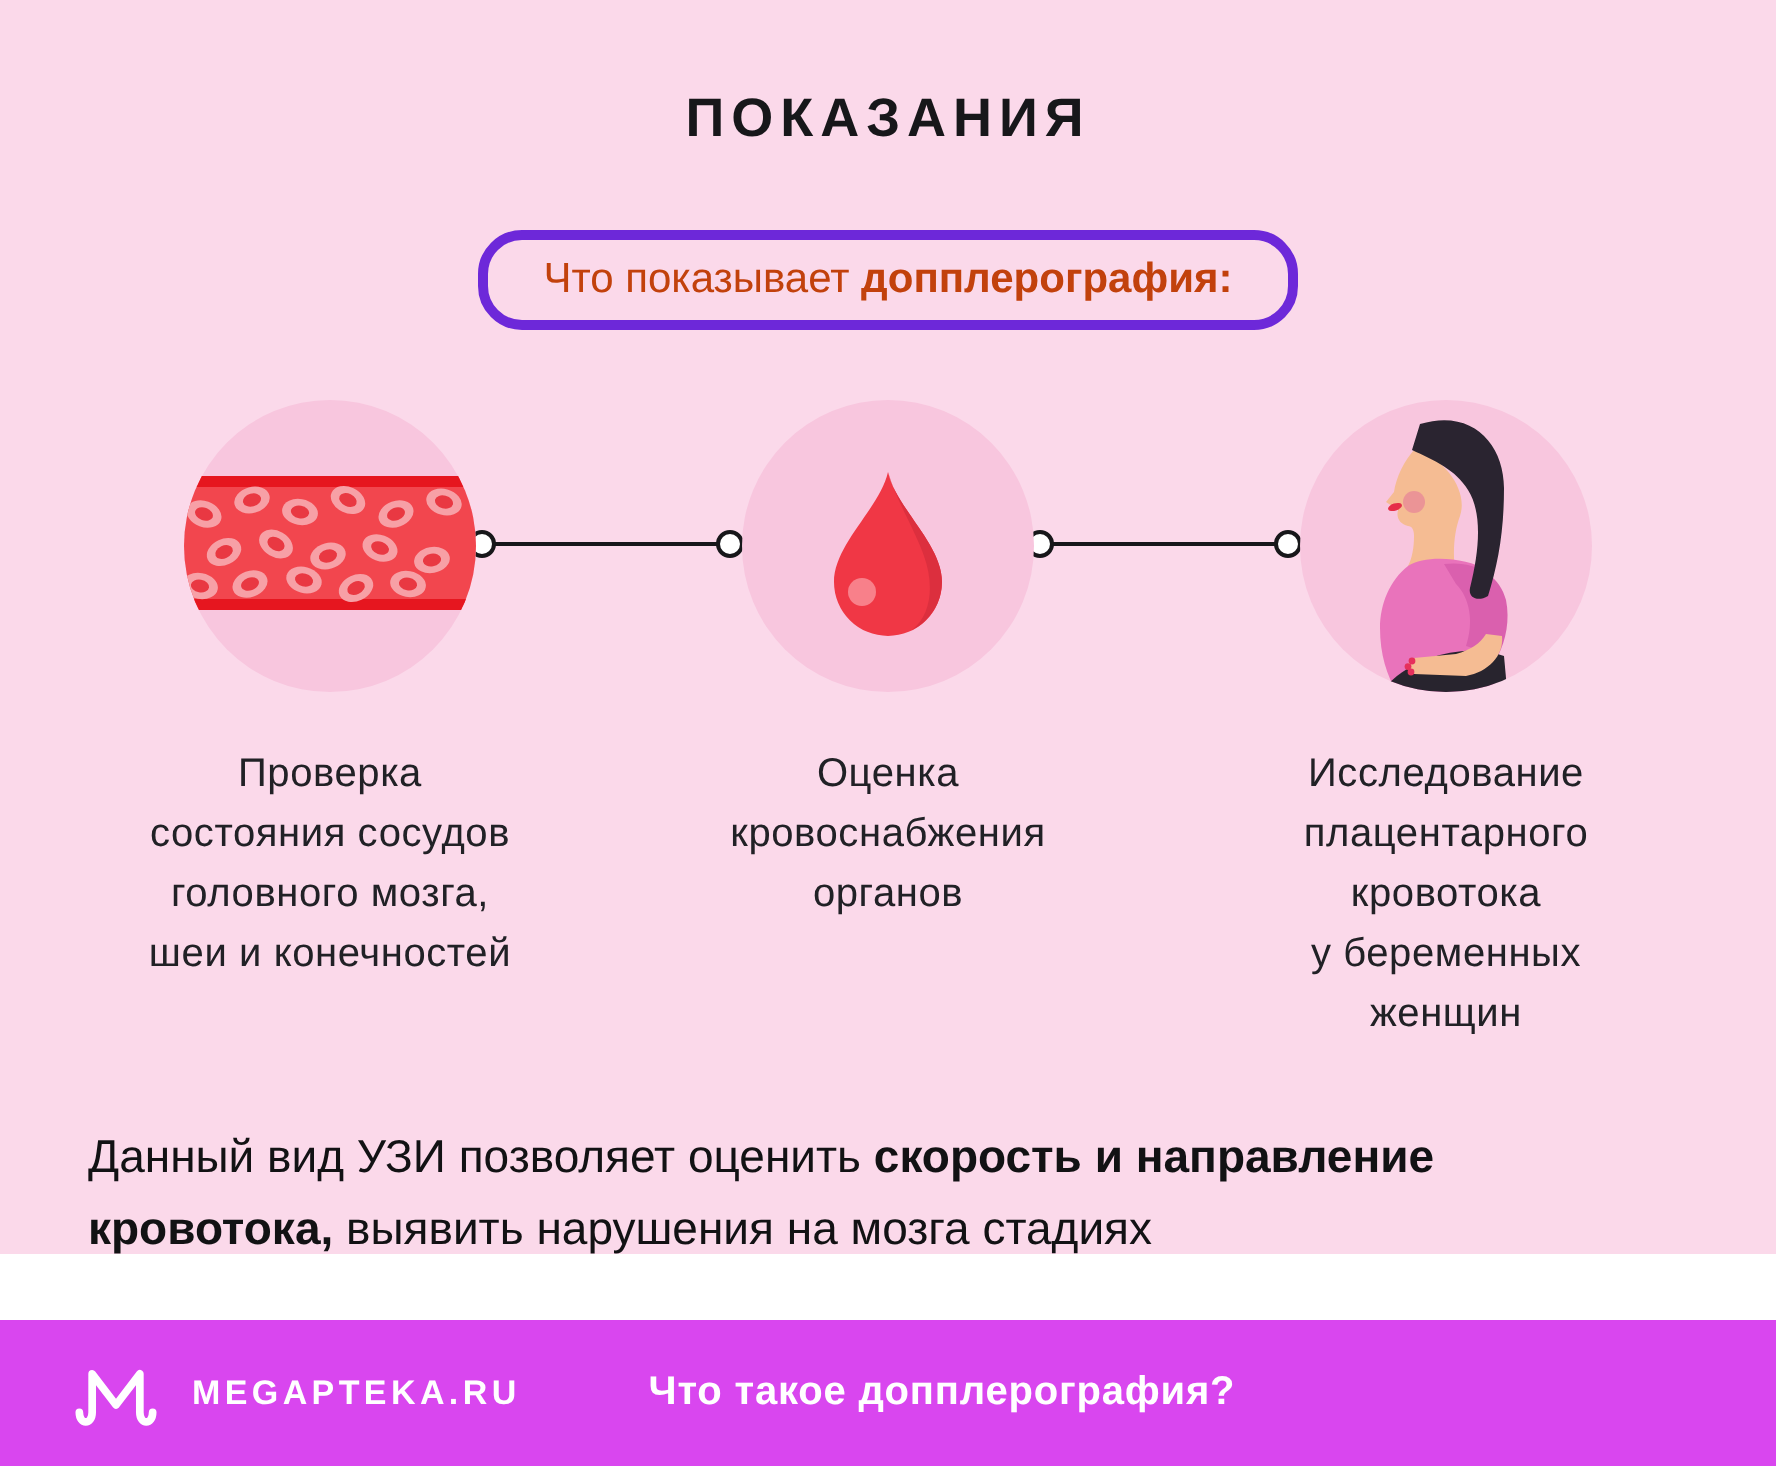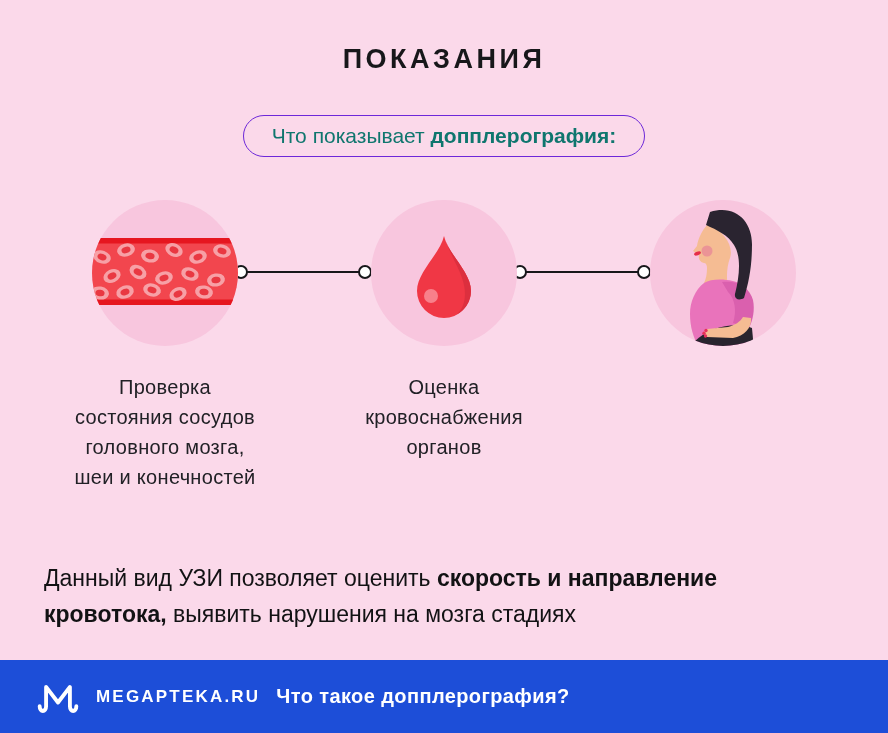--- a/index.html
+++ b/index.html
@@ -1,30 +1,30 @@
 <!DOCTYPE html>
 <html><head>
 <meta charset="utf-8">
 <style>
   * { margin: 0; padding: 0; box-sizing: border-box; }
   html, body { width: 888px; height: 733px; }
   body { font-family: "Liberation Sans", sans-serif; overflow: hidden; }
   .page {
-    position: relative; width: 888px; height: 733px;
+    position: relative; width: 888px; height: 627px;
     background: #FBD9EA;
   }
   .title {
     position: absolute; top: 44px; left: 0; width: 888px;
     text-align: center; font-size: 27px; font-weight: bold;
     letter-spacing: 3.5px; color: #17171A;
   }
   .badge-wrap { position: absolute; top: 115px; left: 0; width: 888px; text-align: center; }
   .badge {
-    display: inline-block; border: 1px solid #6d28d9; border-radius: 22px;
-    padding: 8px 28px; font-size: 21px; color: #0f766e; background: transparent;
+    display: inline-block; border: 5px solid #6d28d9; border-radius: 22px;
+    padding: 8px 28px; font-size: 21px; color: #c2410c; background: transparent;
   }
   .badge b { font-weight: bold; }
   .icon-circle { position: absolute; top: 200px; width: 146px; height: 146px; }
   .c1 { left: 92px; } .c2 { left: 371px; } .c3 { left: 650px; }
   .connector-line { position: absolute; top: 271px; height: 2px; background: #17171A; }
   .l1 { left: 245px; width: 120px; } .l2 { left: 524px; width: 120px; }
   .connector-ring {
     position: absolute; top: 265px; width: 14px; height: 14px;
     border: 2.5px solid #17171A; border-radius: 50%; background: #FFFFFF;
   }
@@ -37,29 +37,29 @@
   .cap2 { left: 334px; width: 220px; }
   .cap3 { left: 613px; width: 220px; }
   .summary {
     position: absolute; top: 560px; left: 44px; width: 800px;
     text-align: left; white-space: pre-line;
     font-size: 23px; line-height: 36px; color: #121214;
   }
   .summary b { font-weight: bold; }
   .footer {
     position: absolute; left: 0; top: 660px; width: 888px; height: 73px;
-    background: #1d4ed8; display: flex; align-items: center;
+    background: #d946ef; display: flex; align-items: center;
   }
   .footer-logo { margin-left: 36px; width: 44px; height: 44px; flex: none; }
   .footer-brand {
     margin-left: 16px; color: #FFFFFF; font-weight: bold;
     font-size: 17px; letter-spacing: 2.2px;
   }
   .footer-topic {
-    margin-left: 16px; color: #FFFFFF; font-weight: bold;
+    margin-left: 64px; color: #FFFFFF; font-weight: bold;
     font-size: 20px; letter-spacing: 0.4px;
   }
 </style>
 </head>
 <body>
 
 <div class="page">
 
   <div class="title">ПОКАЗАНИЯ</div>
 
@@ -189,20 +189,25 @@
     </svg>
   </div>
 
   <div class="caption cap2">Оценка
 кровоснабжения
 органов</div>
   <div class="caption cap1">Проверка
 состояния сосудов
 головного мозга,
 шеи и конечностей</div>
+  <div class="caption cap3">Исследование
+плацентарного
+кровотока
+у беременных
+женщин</div>
 
   <div class="summary"><span>Данный вид УЗИ позволяет оценить </span><b>скорость и направление
 кровотока,</b><span> выявить нарушения на мозга стадиях</span></div>
 
   <div class="footer">
     <svg class="footer-logo" viewBox="0 0 48 48">
       <path d="M4,34 C4,41 11,41 11,34 L11,13 L24,30 L37,13 L37,34 C37,41 44,41 44,34" fill="none" stroke="#FFFFFF" stroke-width="4.2" stroke-linecap="round" stroke-linejoin="round"></path>
     </svg>
     <div class="footer-brand">MEGAPTEKA.RU</div>
     <div class="footer-topic">Что такое допплерография?</div>

